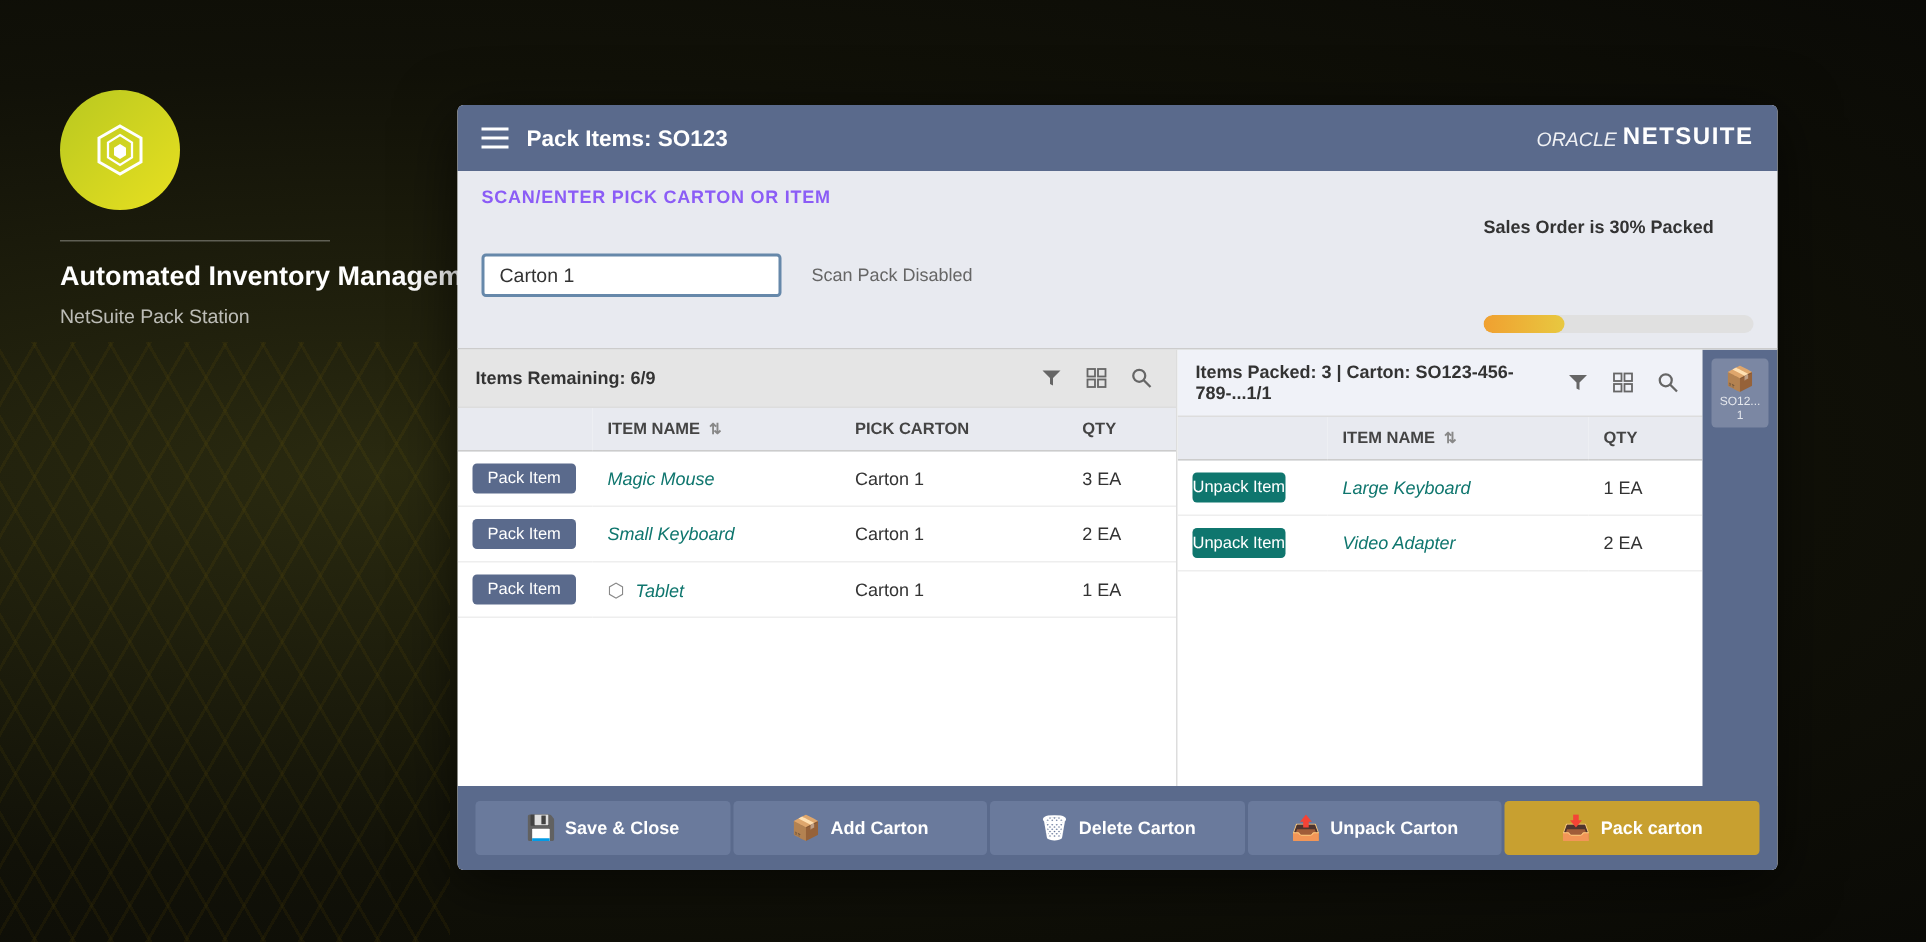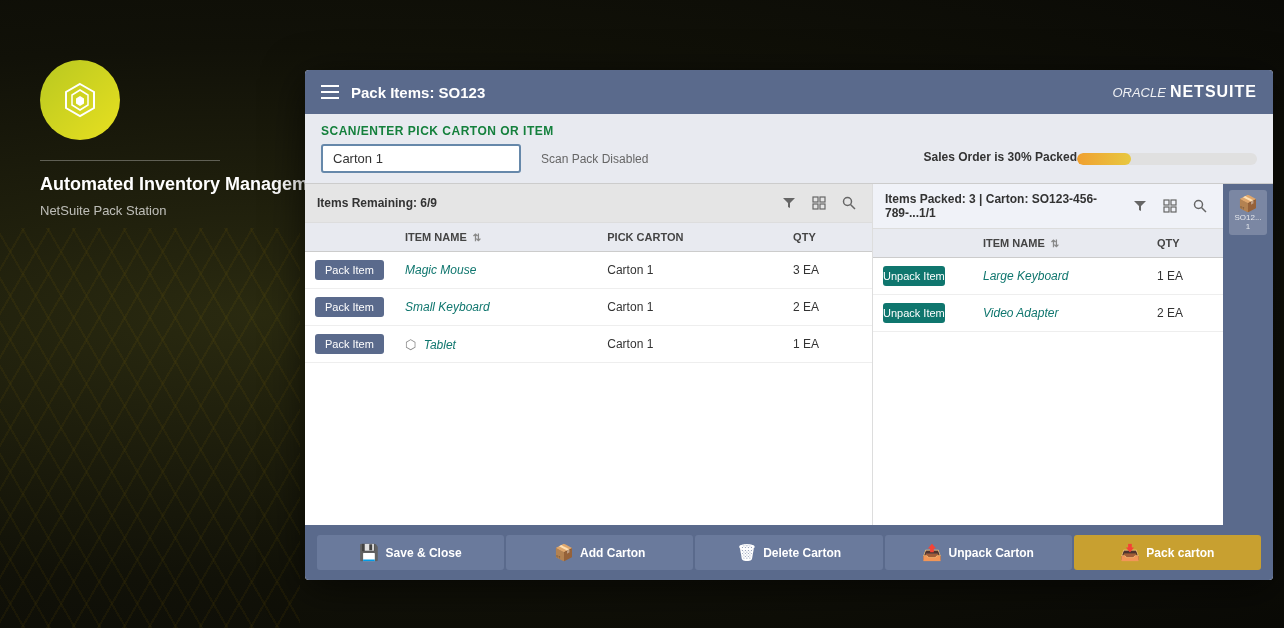--- a/index.html
+++ b/index.html
@@ -83,21 +83,21 @@
       color: rgba(255,255,255,0.7);
       font-size: 13px;
       line-height: 1.4;
     }
 
     
     .modal {
       position: absolute;
       top: 70px;
       left: 305px;
-      width: 968px;
+      width: 880px;
       height: 510px;
       background: #fff;
       border-radius: 4px;
       box-shadow: 0 8px 40px rgba(0,0,0,0.6);
       display: flex;
       flex-direction: column;
       overflow: hidden;
     }
 
     
@@ -161,21 +161,21 @@
     .scan-header {
       background: #e8eaf0;
       padding: 10px 16px;
       border-bottom: 1px solid #ccc;
       flex-shrink: 0;
     }
 
     .scan-label {
       font-size: 12px;
       font-weight: bold;
-      color: #15803d;
+      color: #8b5cf6;
       margin-bottom: 6px;
       letter-spacing: 0.5px;
     }
 
     .scan-row {
       display: flex;
       align-items: center;
       gap: 20px;
     }
 
@@ -189,22 +189,23 @@
       color: #333;
     }
 
     .scan-status {
       font-size: 12px;
       color: #666;
     }
 
     .progress-section {
       display: flex;
-      flex-direction: row;
-      align-items: center;
+      flex-direction: column;
+      align-items: flex-start;
+      gap: 48px;
     }
 
     .progress-label {
       font-size: 12px;
       font-weight: bold;
       color: #333;
       margin-bottom: 4px;
     }
 
     .progress-bar-bg {

